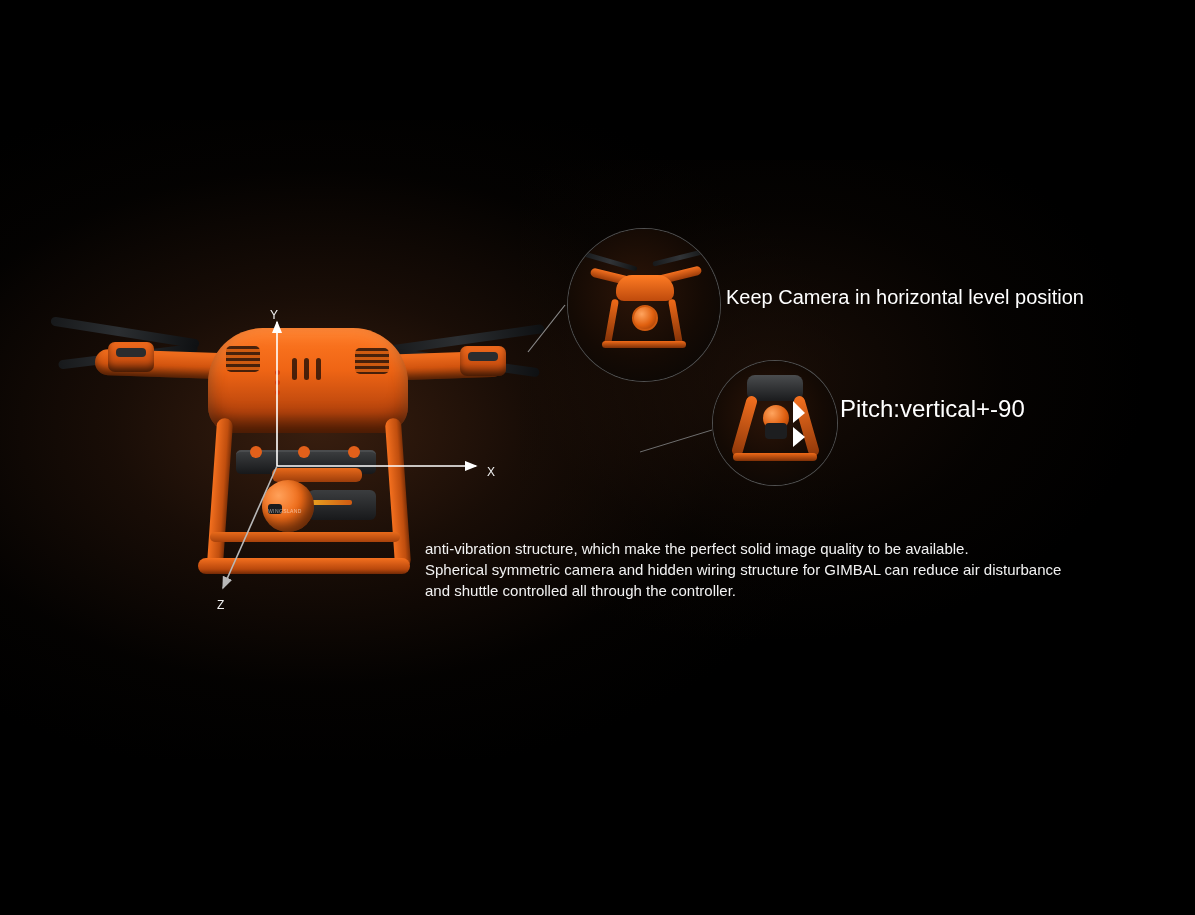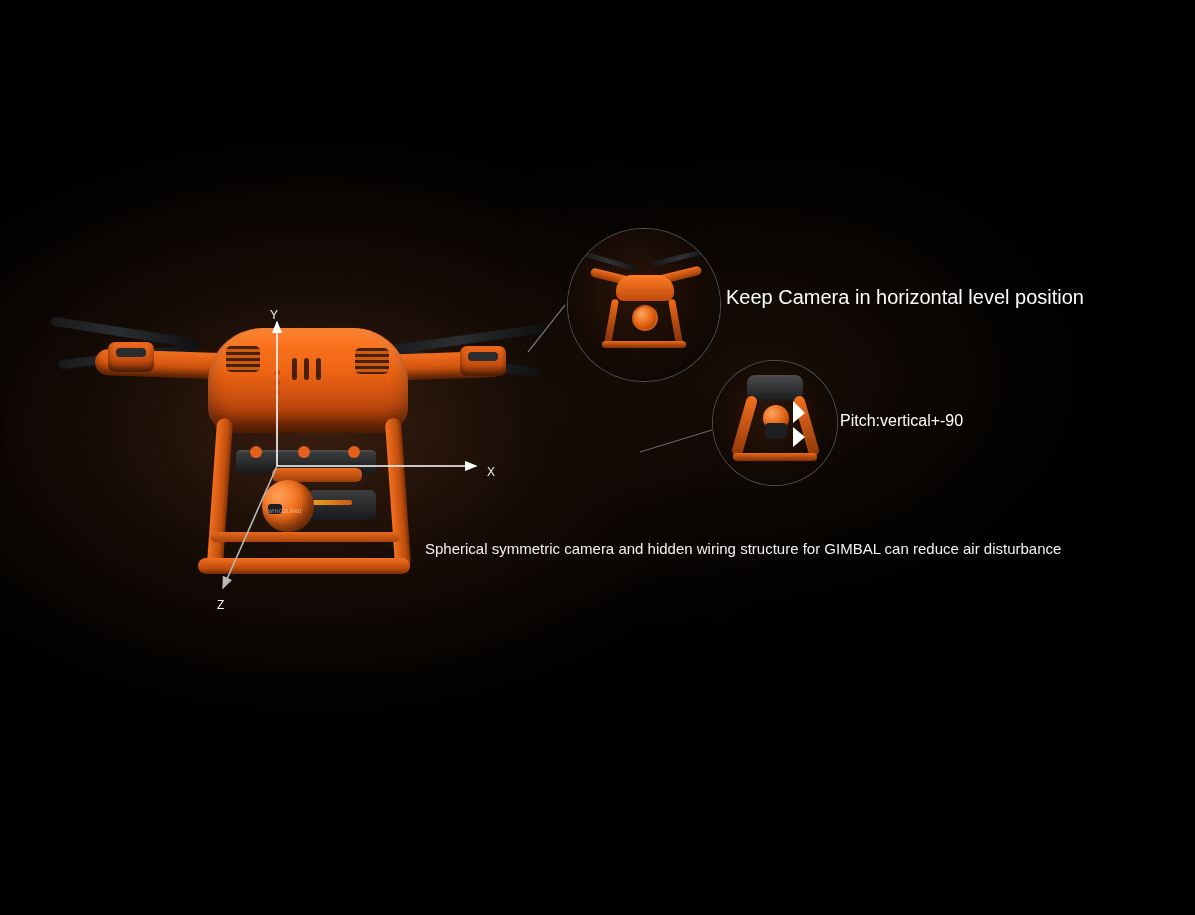--- a/index.html
+++ b/index.html
@@ -299,21 +299,21 @@
   }
 
   
   .callout-text {
     position: absolute;
     color: #ffffff;
     font-family: "Liberation Sans", sans-serif;
     white-space: nowrap;
   }
   .callout-text.t1 { left: 726px; top: 286px; font-size: 20px; text-align: center; }
-  .callout-text.t2 { left: 840px; top: 412px; font-size: 16px; }
+  .callout-text.t2 { left: 840px; top: 395px; font-size: 24px; }
 
   
   .copy {
     position: absolute;
     left: 425px;
     top: 538px;
     width: 760px;
   }
   .copy h1 {
     margin: 0 0 6px 0;
@@ -435,16 +435,18 @@
       <div class="mskid"></div>
       <svg width="124" height="124" style="position:absolute;left:0;top:0;">
         <path d="M80,40 L92,52 L80,62 z" fill="#ffffff"></path>
         <path d="M80,66 L92,76 L80,86 z" fill="#ffffff"></path>
       </svg>
     </div>
   </div>
   <div class="callout-text t2">Pitch:vertical+-90</div>
 
   <div class="copy">
+    <p>anti-vibration structure, which make the perfect solid image quality to be available.</p>
     <p>Spherical symmetric camera and hidden wiring structure for GIMBAL can reduce air disturbance</p>
+    <p>and shuttle controlled all through the controller.</p>
   </div>
 
 </div>
 
 </body></html>

